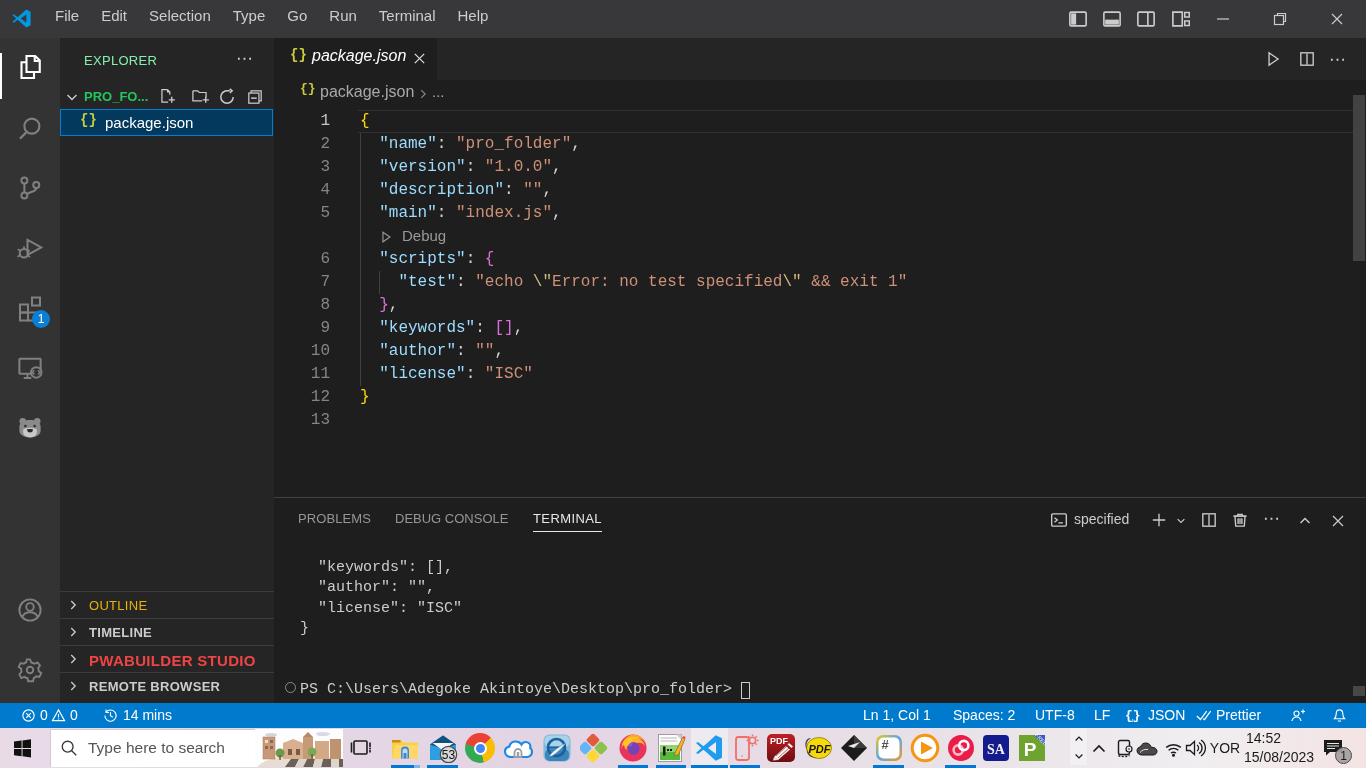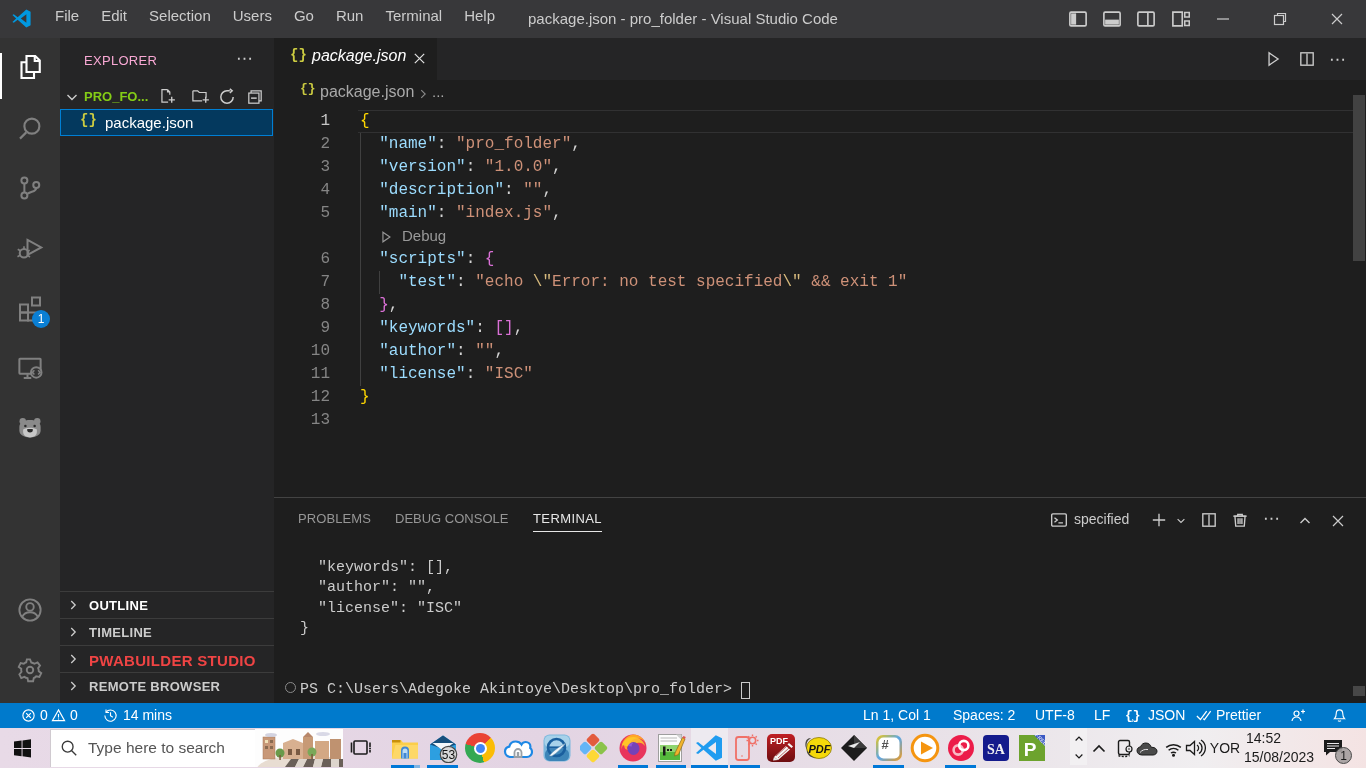--- a/index.html
+++ b/index.html
@@ -43,27 +43,26 @@
 
 <div class="abs" id="titlebar">
   <svg class="titic" style="left:11px;top:8px;" width="21" height="21" viewBox="0 0 24 24">
     <path fill="#0098e0" d="M17.5 1.8 L7.6 10.5 L3.2 7.2 L1.6 8 L5.9 12 L1.6 16 L3.2 16.8 L7.6 13.5 L17.5 22.2 L22.4 19.8 L22.4 4.2 Z"></path>
     <path fill="#38383a" d="M17.6 7.2 L11.2 12 L17.6 16.8 Z"></path>
   </svg>
   <div id="menus">
       <span>File</span>
       <span>Edit</span>
       <span>Selection</span>
-      <span>Users</span>
+      <span>Type</span>
       <span>Go</span>
       <span>Run</span>
       <span>Terminal</span>
       <span>Help</span>
     </div>
-  <div id="wintitle">package.json - pro_folder - Visual Studio Code</div>
 
   <svg class="titic" style="left:1068px;top:9px;" width="20" height="20" viewBox="0 0 16 16">
       <rect x="1.5" y="2.5" width="13" height="11" rx="1" fill="none" stroke="#cccccc" stroke-width="1.3"></rect>
       <rect x="2.5" y="3.5" width="4" height="9" fill="#cccccc"></rect>
     </svg>
   <svg class="titic" style="left:1102px;top:9px;" width="20" height="20" viewBox="0 0 16 16">
       <rect x="1.5" y="2.5" width="13" height="11" rx="1" fill="none" stroke="#cccccc" stroke-width="1.3"></rect>
       <rect x="2.5" y="8.5" width="11" height="4" fill="#cccccc"></rect>
     </svg>
   <svg class="titic" style="left:1136px;top:9px;" width="20" height="20" viewBox="0 0 16 16">
@@ -146,28 +145,28 @@
       <path d="M5.8 17.5 C7 14.8 9.3 13.8 12 13.8 C14.7 13.8 17 14.8 18.2 17.5"></path>
     </svg>
 
   <svg class="actic" style="top:617px;" viewBox="0 0 24 24" fill="none" stroke="#808080" stroke-width="1.5">
       <circle cx="12" cy="12" r="2.6"></circle>
       <path d="M12 3.5 L13 6 A6.5 6.5 0 0 1 15.5 7 L18 6 L20 8.5 L18.5 10.5 A6.5 6.5 0 0 1 19 13 L21 14.5 L19.5 17.5 L17 17 A6.5 6.5 0 0 1 15 18.5 L14.5 21 L10.5 21 L10 18.5 A6.5 6.5 0 0 1 7.5 17.5 L5 18.5 L3.5 15.5 L5.2 13.5 A6.5 6.5 0 0 1 5 11 L3 9.5 L4.5 6.5 L7 7 A6.5 6.5 0 0 1 9 5.8 L9.5 3.5 Z"></path>
     </svg>
 </div>
 
 <div class="abs" id="sidebar">
-  <div class="abs" style="left:24px;top:15px;font-size:13px;color:#f9a8d4;letter-spacing:0.3px;">EXPLORER</div>
+  <div class="abs" style="left:24px;top:15px;font-size:13px;color:#86efac;letter-spacing:0.3px;">EXPLORER</div>
   <div class="abs" style="left:176px;top:10px;font-size:17px;color:#cccccc;letter-spacing:1px;">⋯</div>
 
   <div class="abs" style="left:0;top:46px;width:214px;height:26px;">
     <svg class="abs" style="left:4px;top:5px;" width="16" height="16" viewBox="0 0 16 16">
         <path d="M3.5 6 L8 10.5 L12.5 6" fill="none" stroke="#cccccc" stroke-width="1.4"></path>
       </svg>
-    <div class="abs" style="left:24px;top:5px;font-size:13px;font-weight:bold;color:#84cc16;">PRO_FO...</div>
+    <div class="abs" style="left:24px;top:5px;font-size:13px;font-weight:bold;color:#22c55e;">PRO_FO...</div>
     <svg class="abs" style="left:98px;top:4px;" width="18" height="18" viewBox="0 0 16 16" fill="none" stroke="#cccccc" stroke-width="1.1">
         <path d="M8.5 1.5 H3.5 V12.5 H9 M8.5 1.5 L10.5 3.5 V6 M8.5 1.5 V3.5 H10.5"></path>
         <path d="M9.5 10.5 H15 M12.2 7.8 V13.2" stroke-width="1.2"></path>
       </svg>
     <svg class="abs" style="left:132px;top:4px;" width="18" height="18" viewBox="0 0 16 16" fill="none" stroke="#cccccc" stroke-width="1.1">
         <path d="M0.8 2.5 H5 L6.5 4 H12.5 V8.5 M12.5 11.5 V11.5 M0.8 2.5 V11.5 H9"></path>
         <path d="M9.5 10.5 H15 M12.2 7.8 V13.2" stroke-width="1.2"></path>
       </svg>
     <svg class="abs" style="left:158px;top:4px;" width="18" height="18" viewBox="0 0 16 16" fill="none" stroke="#cccccc" stroke-width="1.3">
         <path d="M13.5 8 A5.5 5.5 0 1 1 8 2.5 L10.5 2.5 M10.5 0.8 L12.6 2.5 L10.5 4.3"></path>
@@ -181,21 +180,21 @@
 
   <div class="abs" style="left:0;top:71px;width:213px;height:27px;background:#04395e;border:1px solid #007fd4;">
     <div class="abs" style="left:19px;top:2px;font-family:'Liberation Mono',monospace;font-size:14px;font-weight:bold;color:#cbcb41;">{}</div>
     <div class="abs" style="left:44px;top:4px;font-size:15px;color:#ffffff;">package.json</div>
   </div>
 
   <div class="abs" style="left:0;top:553px;width:214px;height:27px;border-top:1px solid #3c3c3c;">
     <svg class="abs" style="left:6px;top:6px;" width="14" height="14" viewBox="0 0 16 16">
         <path d="M6 3.5 L10.5 8 L6 12.5" fill="none" stroke="#cccccc" stroke-width="1.5"></path>
       </svg>
-    <div class="abs" style="left:29px;top:6px;font-size:13px;font-weight:bold;color:#ffffff;letter-spacing:0.3px;">OUTLINE</div>
+    <div class="abs" style="left:29px;top:6px;font-size:13px;font-weight:normal;color:#eab308;letter-spacing:0.3px;">OUTLINE</div>
   </div>
   <div class="abs" style="left:0;top:580px;width:214px;height:27px;border-top:1px solid #3c3c3c;">
     <svg class="abs" style="left:6px;top:6px;" width="14" height="14" viewBox="0 0 16 16">
         <path d="M6 3.5 L10.5 8 L6 12.5" fill="none" stroke="#cccccc" stroke-width="1.5"></path>
       </svg>
     <div class="abs" style="left:29px;top:6px;font-size:13px;font-weight:bold;color:#cccccc;letter-spacing:0.3px;">TIMELINE</div>
   </div>
   <div class="abs" style="left:0;top:607px;width:214px;height:27px;border-top:1px solid #3c3c3c;">
     <svg class="abs" style="left:6px;top:6px;" width="14" height="14" viewBox="0 0 16 16">
         <path d="M6 3.5 L10.5 8 L6 12.5" fill="none" stroke="#cccccc" stroke-width="1.5"></path>

